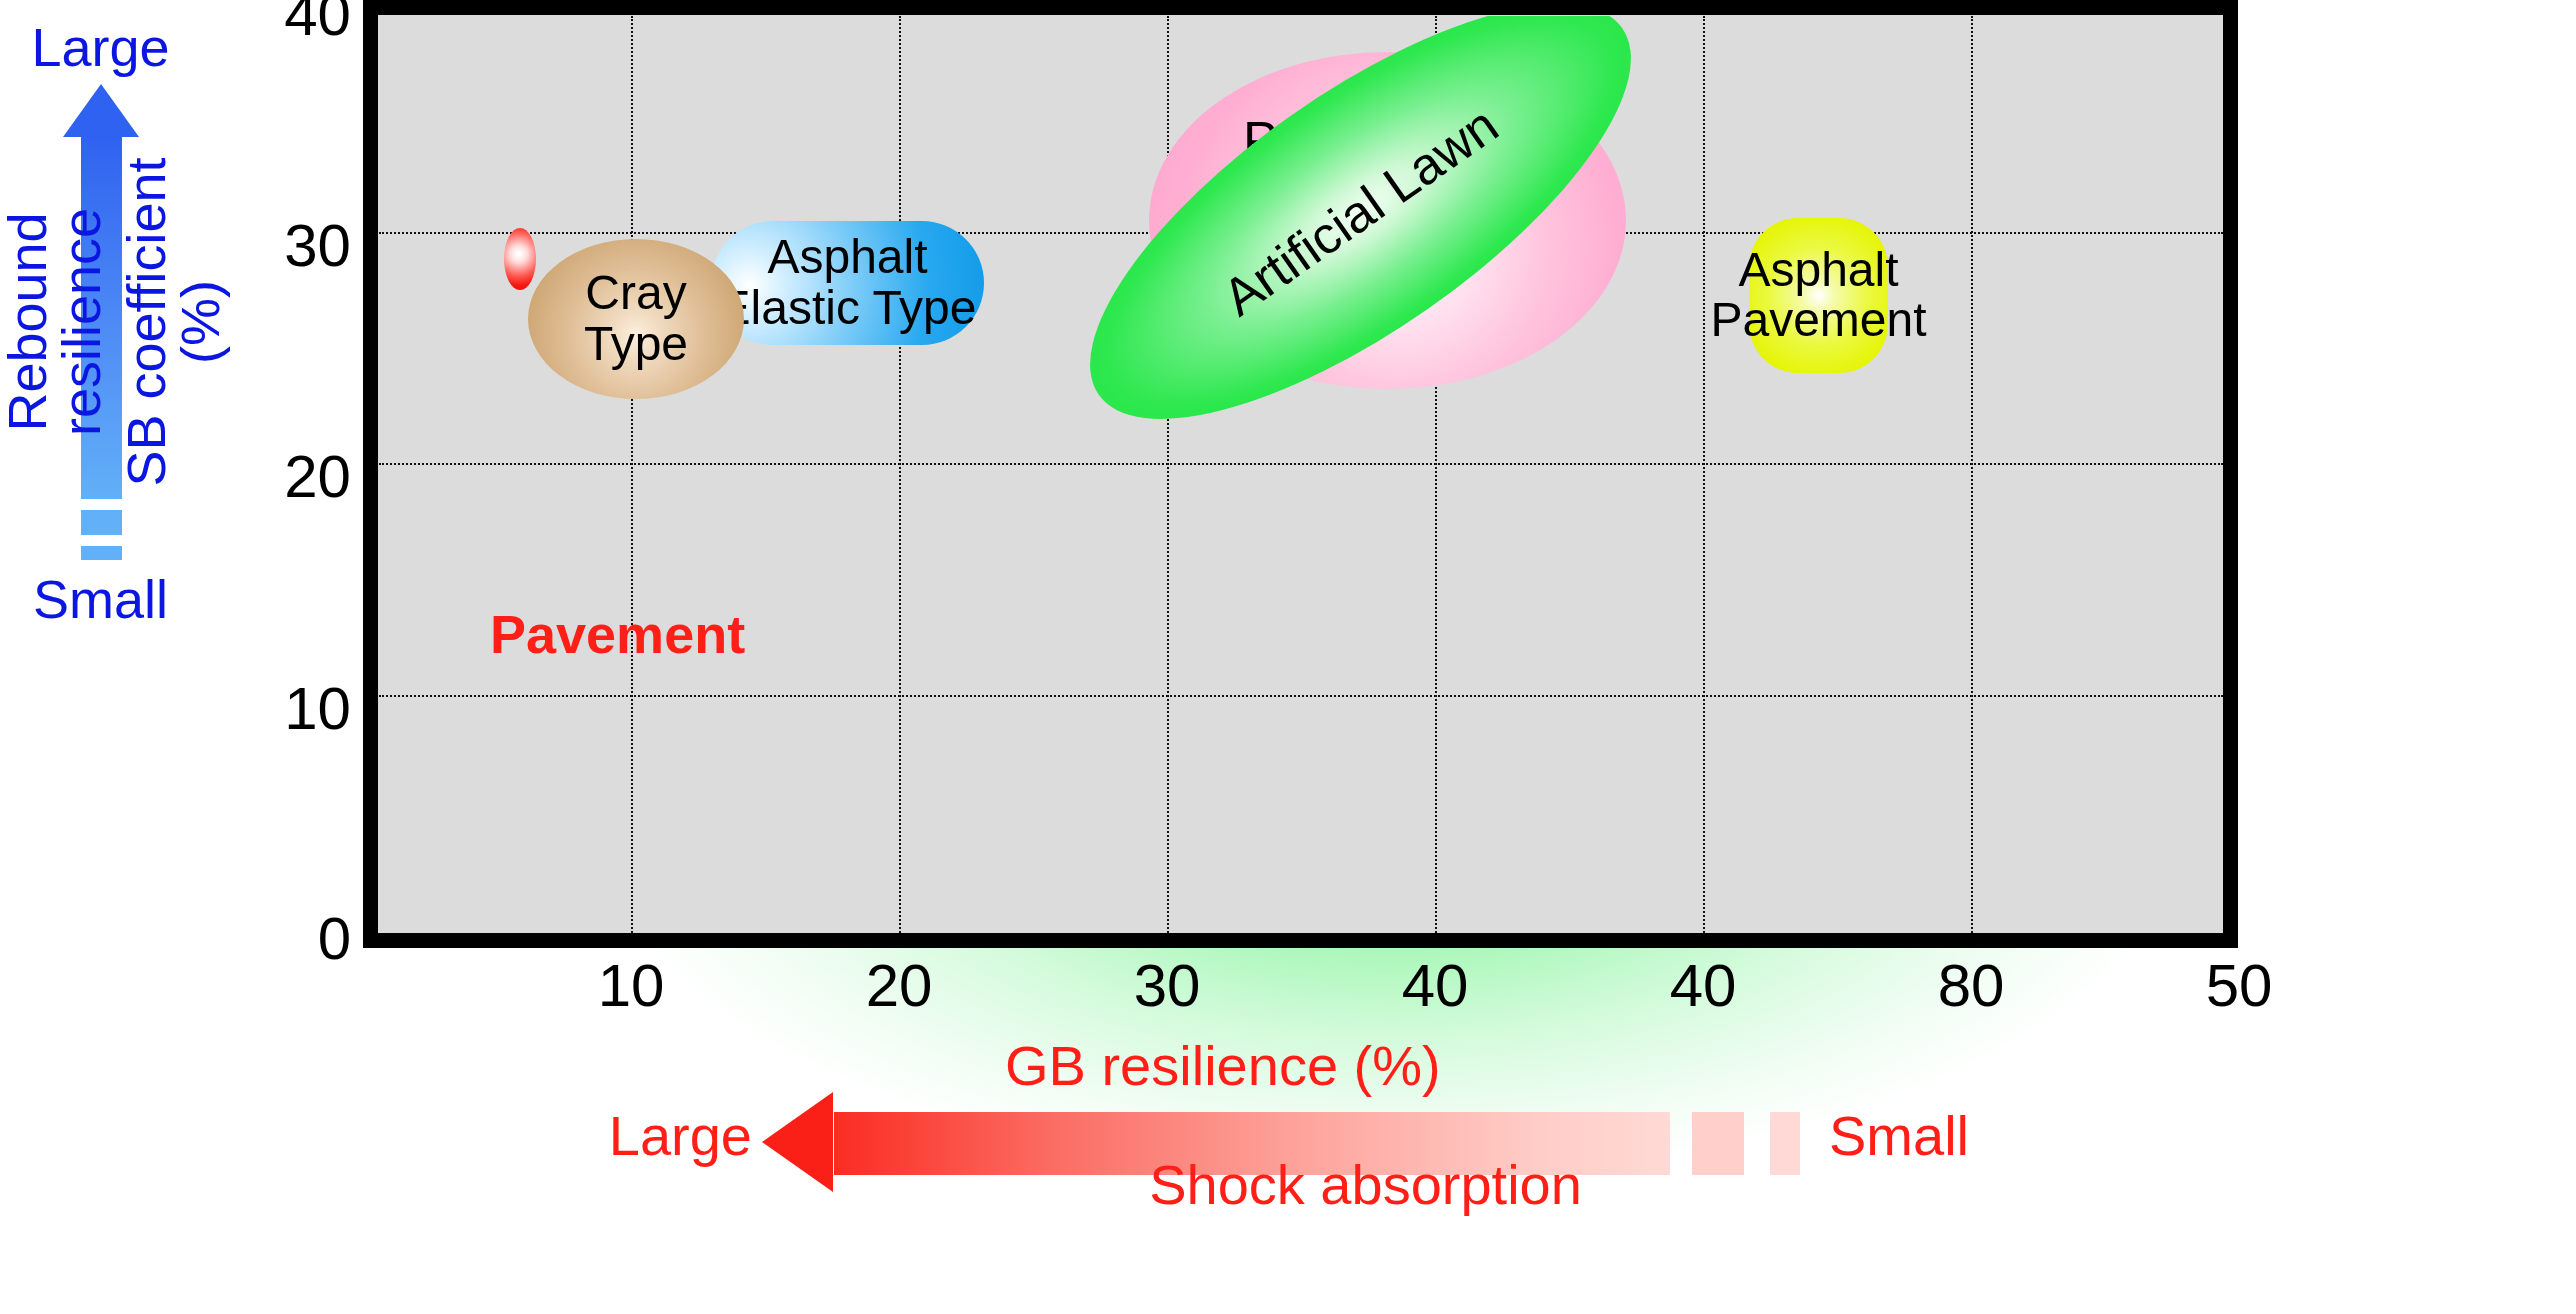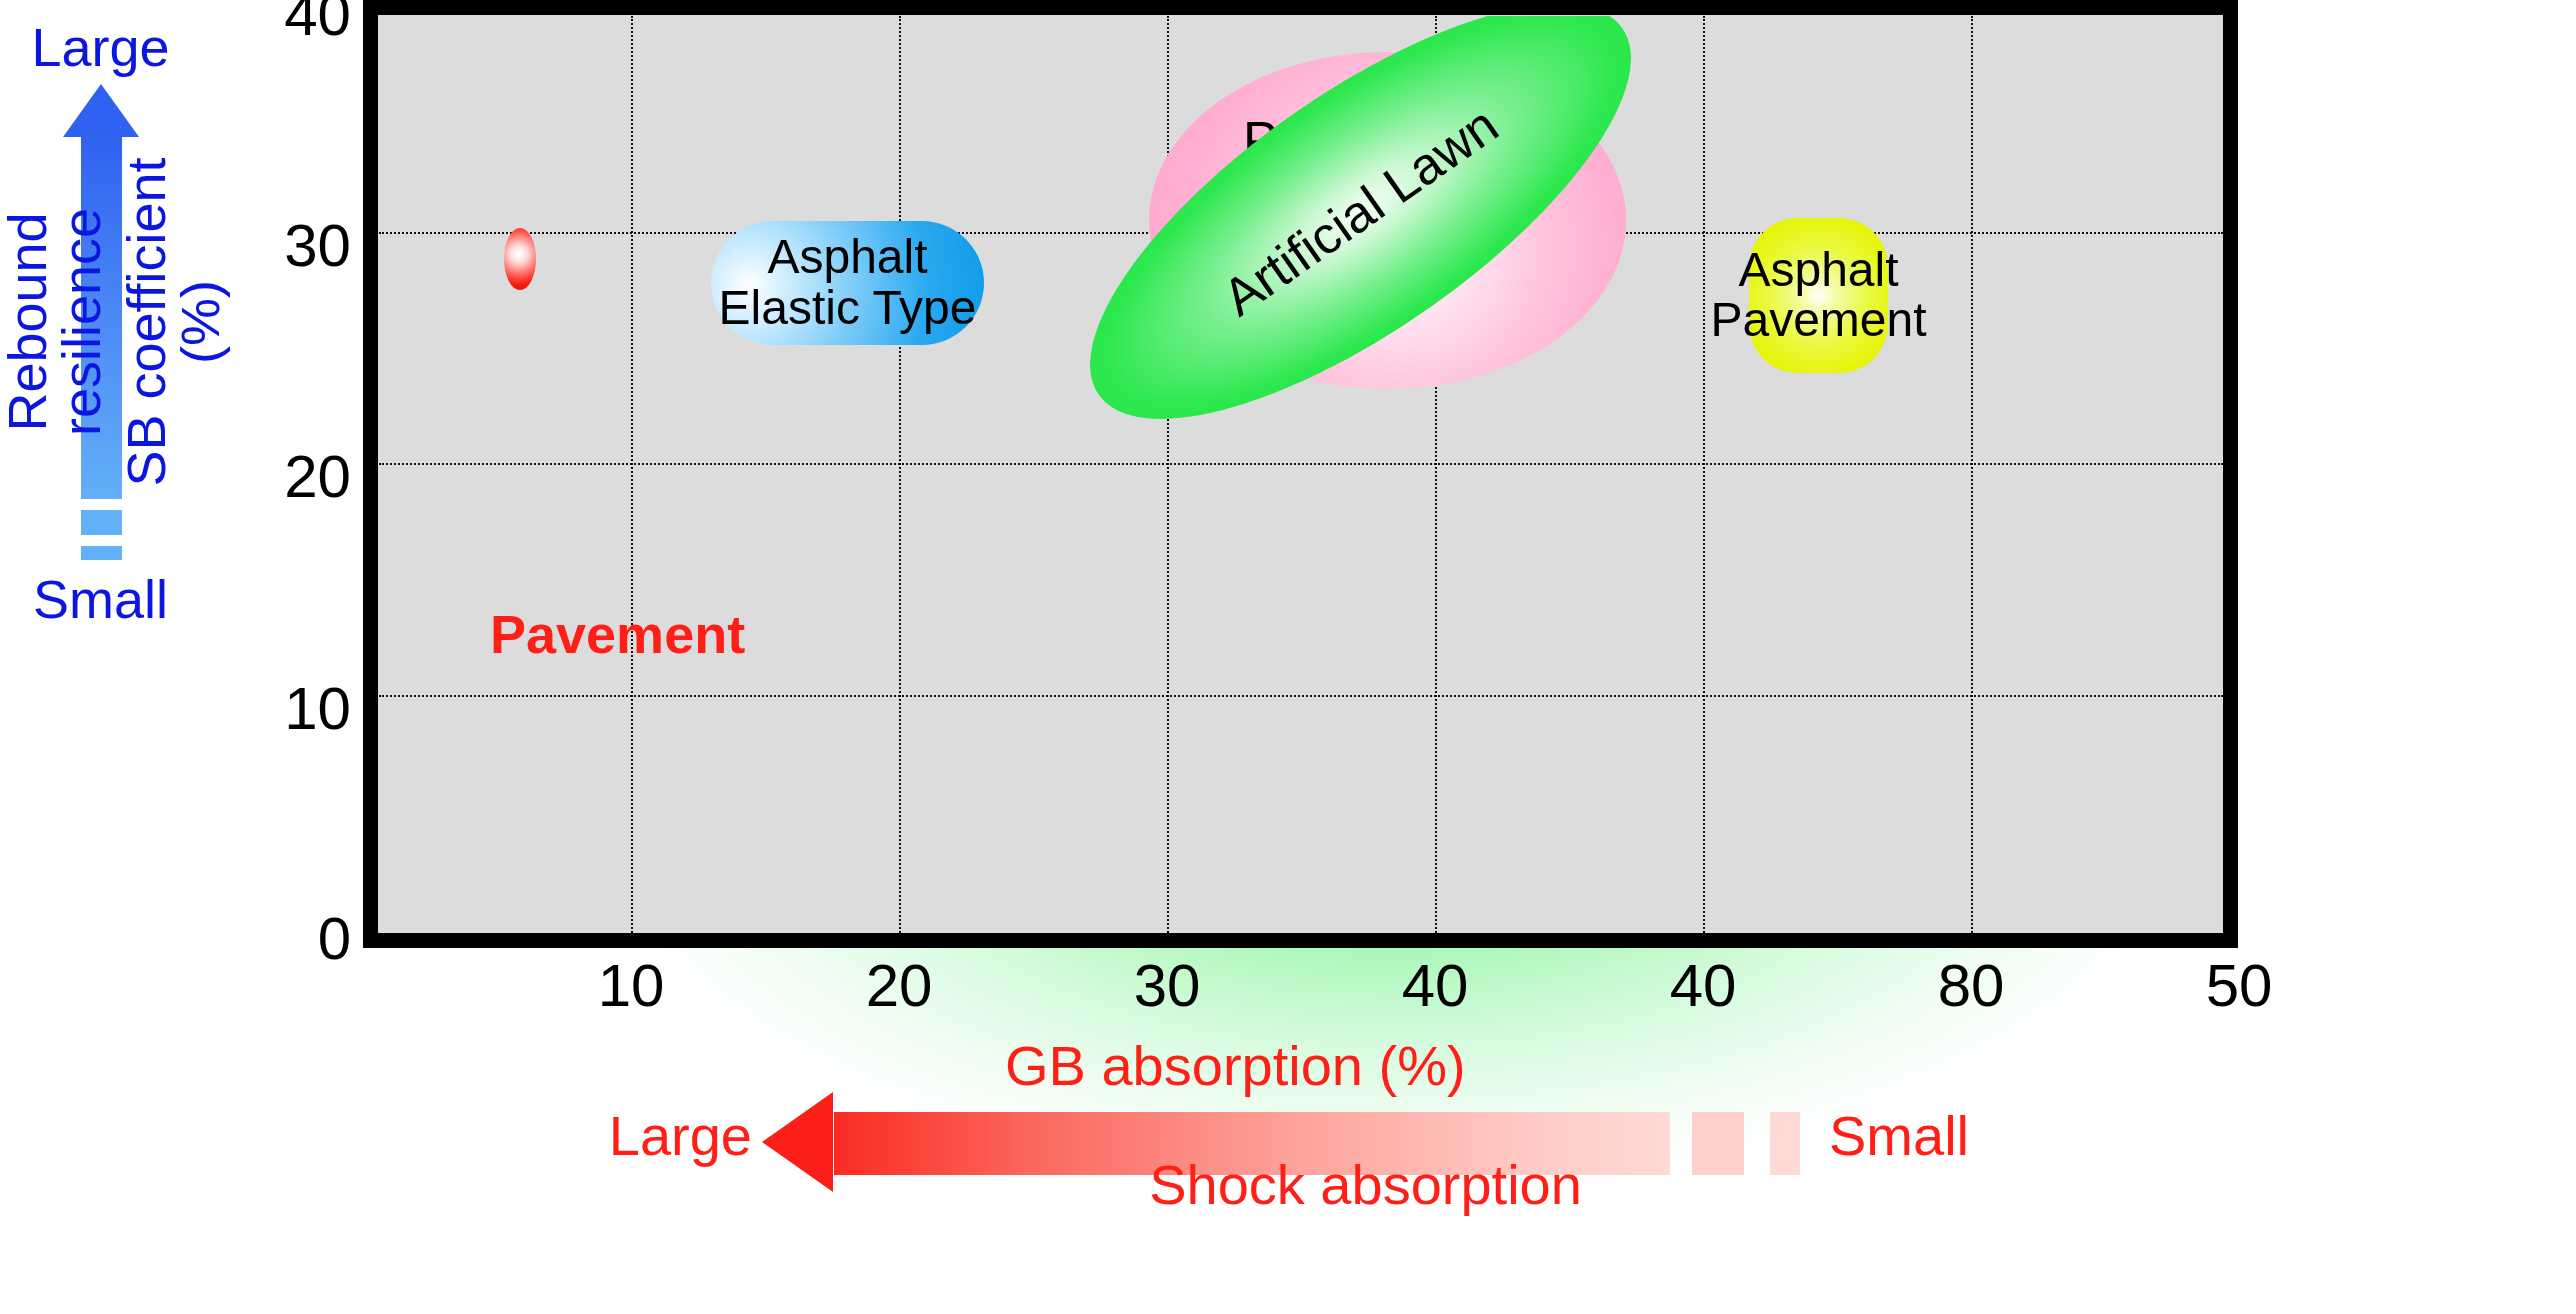--- a/index.html
+++ b/index.html
@@ -162,39 +162,42 @@
     <div class="shape-label">Artificial Lawn</div>
   </div>
 
   <div class="shape" id="shp-asphalt-elastic">
     <div class="shape-label">Asphalt
 Elastic Type</div>
   </div>
 
   <div class="shape" id="shp-komichi"></div>
 
+  <div class="shape" id="shp-cray">
+    <div class="shape-label">Cray Type</div>
+  </div>
 
   <div class="shape" id="shp-asphalt-pavement">
     <div class="shape-label">Asphalt
 Pavement</div>
   </div>
 </div>
 
 <div>
   <div class="xtick" style="left:564px">10</div>
   <div class="xtick" style="left:832px">20</div>
   <div class="xtick" style="left:1100px">30</div>
   <div class="xtick" style="left:1368px">40</div>
   <div class="xtick" style="left:1636px">40</div>
   <div class="xtick" style="left:1904px">80</div>
   <div class="xtick" style="left:2172px">50</div>
 </div>
 
 <div>
-  <div id="lbl-gb">GB absorption (%)</div>
+  <div id="lbl-gb">GB resilience (%)</div>
   <div id="lbl-large-h">Large</div>
   <div id="red-arrow-head"></div>
   <div id="red-arrow-shaft"></div>
   <div id="red-dash-1"></div>
   <div id="red-dash-2"></div>
   <div id="lbl-small-h">Small</div>
   <div id="lbl-shock">Shock absorption</div>
 </div>
 
 

